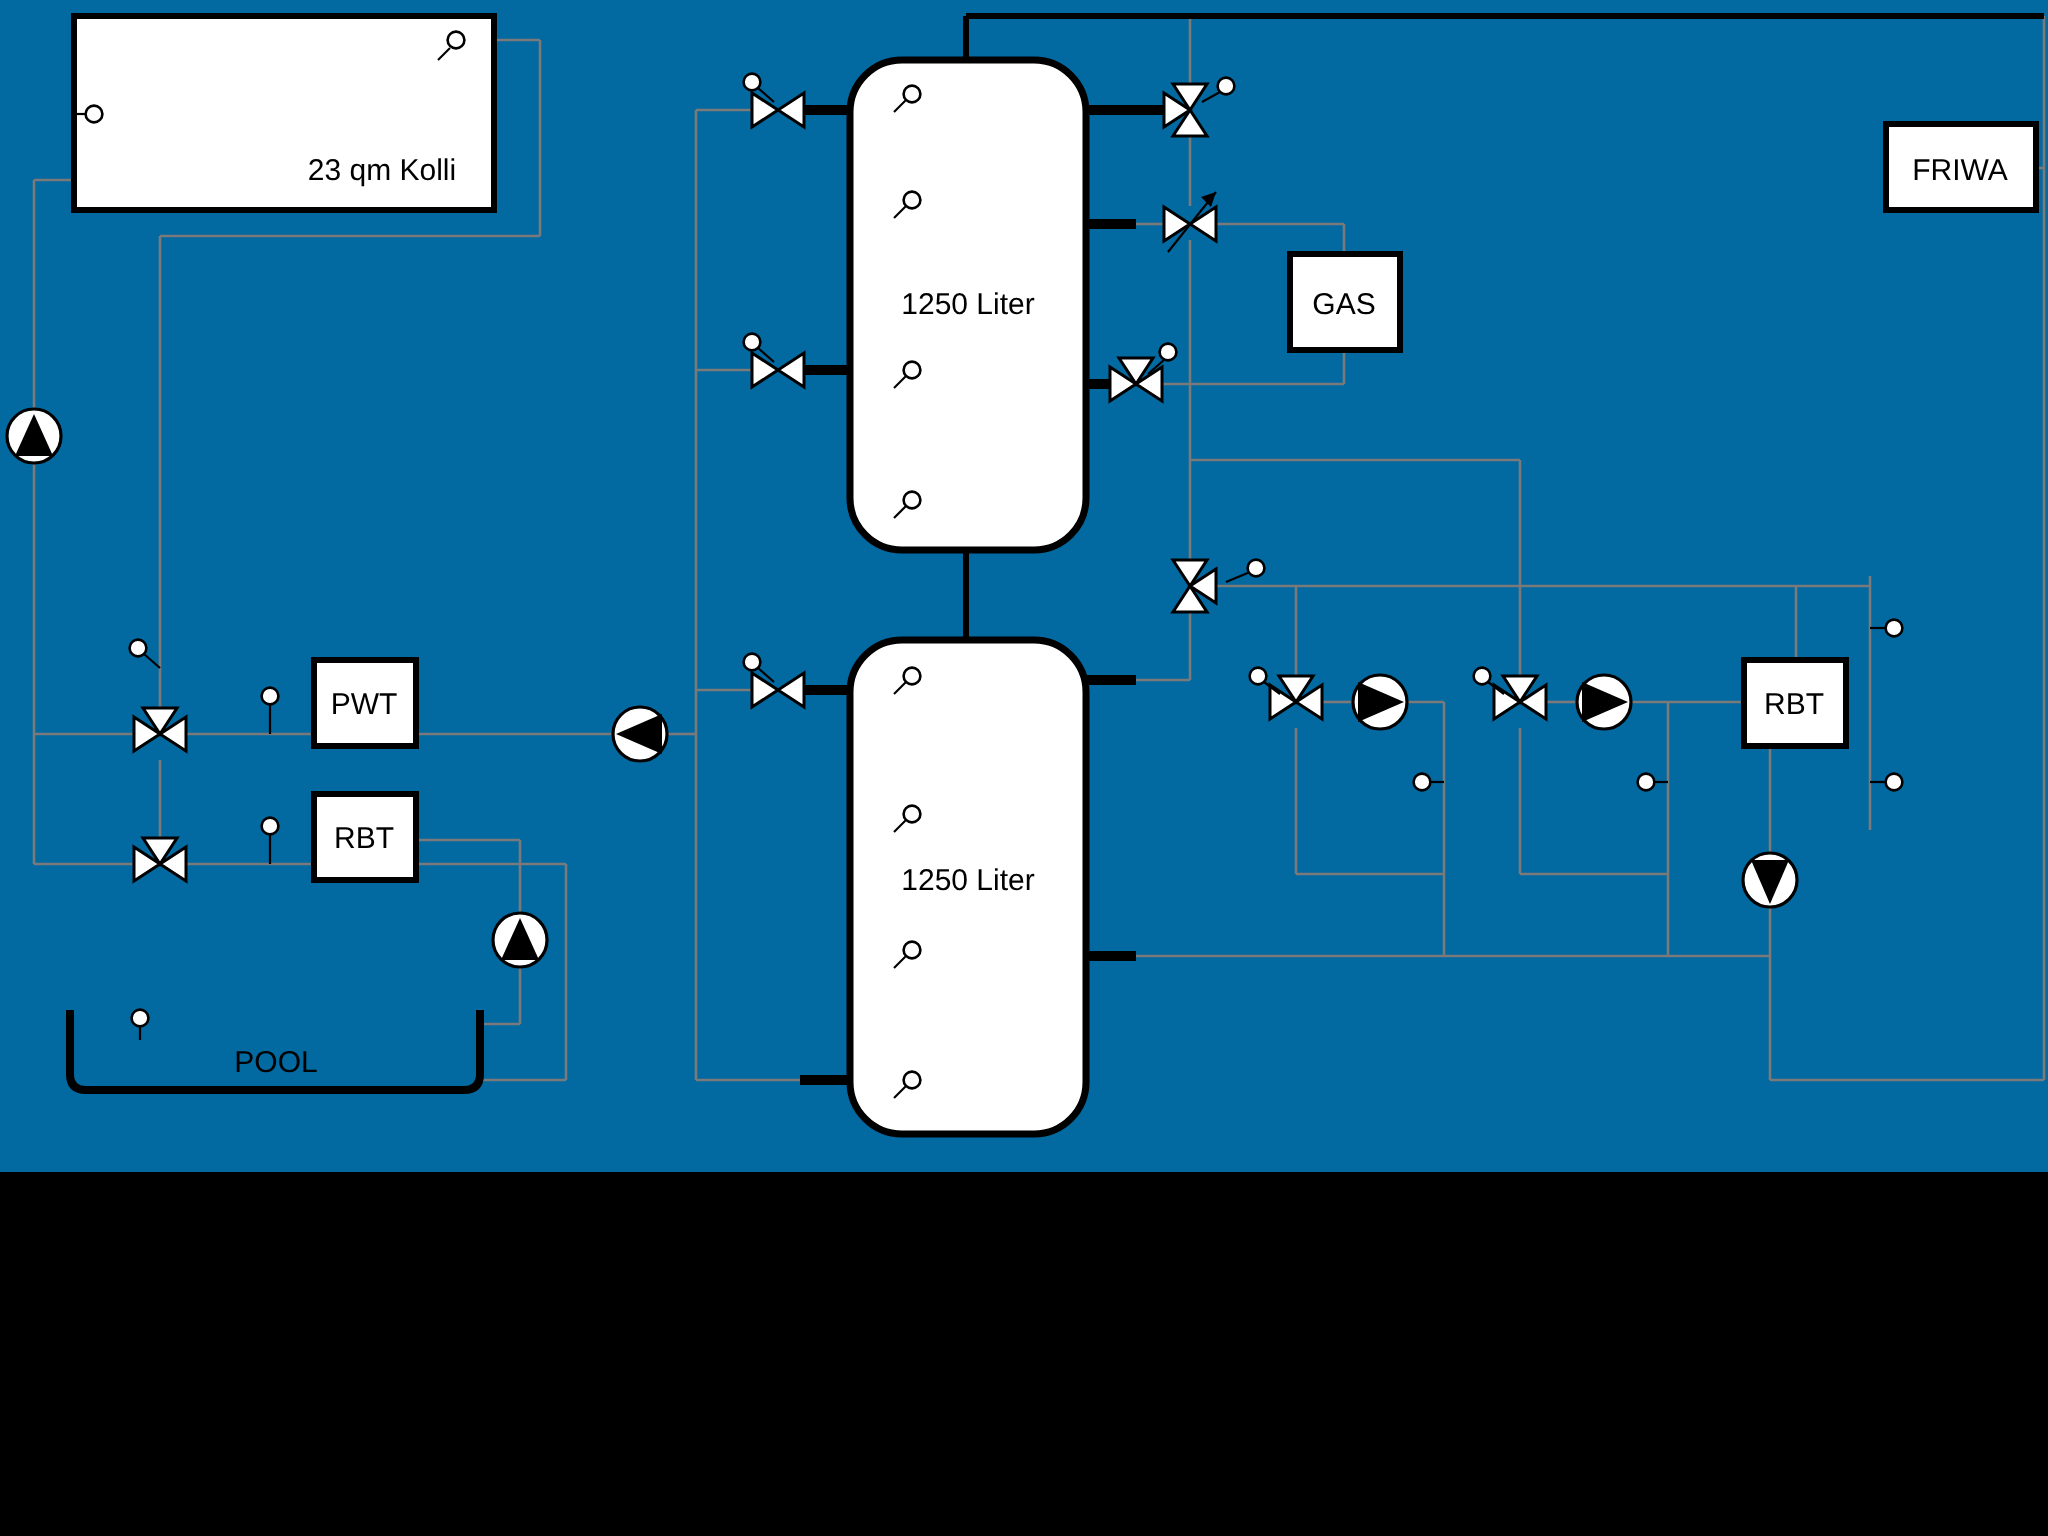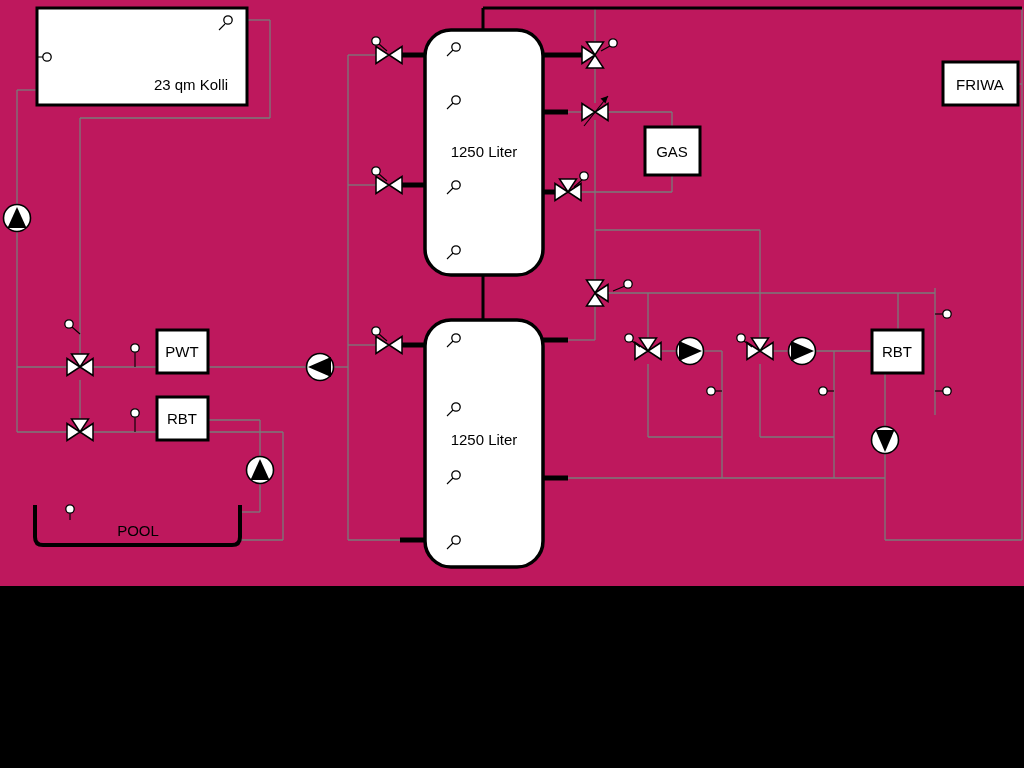--- a/index.html
+++ b/index.html
@@ -1,16 +1,16 @@
 <!DOCTYPE html>
 <html><head>
 <meta charset="utf-8">
 <style>
   html,body{margin:0;padding:0;background:#000;}
-  #stage{position:relative;width:1024px;height:768px;background:#be185d;overflow:hidden;
+  #stage{position:relative;width:1024px;height:768px;background:#0369a1;overflow:hidden;
          font-family:"Liberation Sans",sans-serif;}
   #schematic{display:block;}
   #bottom-bar{position:absolute;left:0;top:586px;width:1024px;height:182px;background:#000000;}
   .lbl{font-family:"Liberation Sans",sans-serif;font-size:15px;fill:#000000;}
   .pipe{stroke:#7a7a7a;stroke-width:1.3;fill:none;}
   .pipe-thick{stroke:#000000;stroke-width:3;fill:none;}
   .stub{stroke:#000000;stroke-width:5;fill:none;}
   .boxc{fill:#ffffff;stroke:#000000;stroke-width:3;}
   .tank{fill:#ffffff;stroke:#000000;stroke-width:3.5;}
   .valve{fill:#ffffff;stroke:#000000;stroke-width:1.5;}

